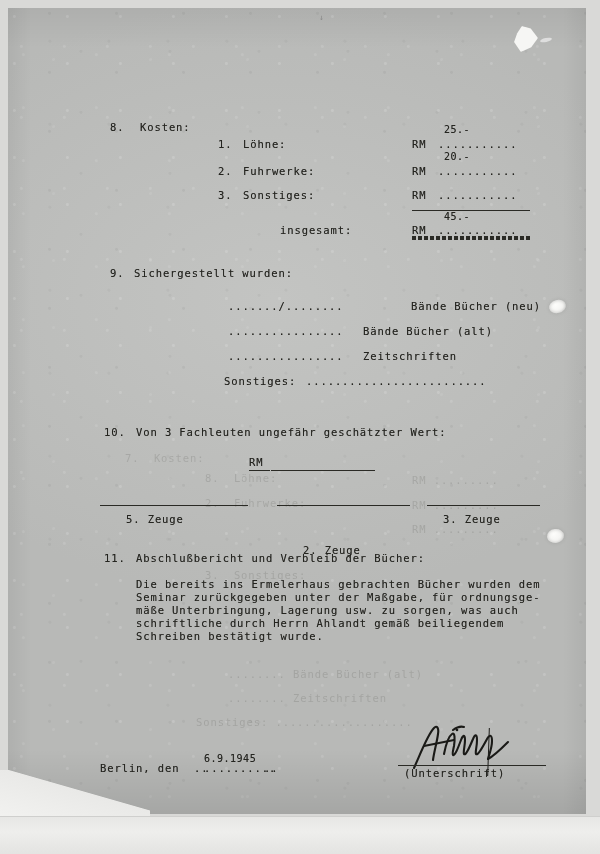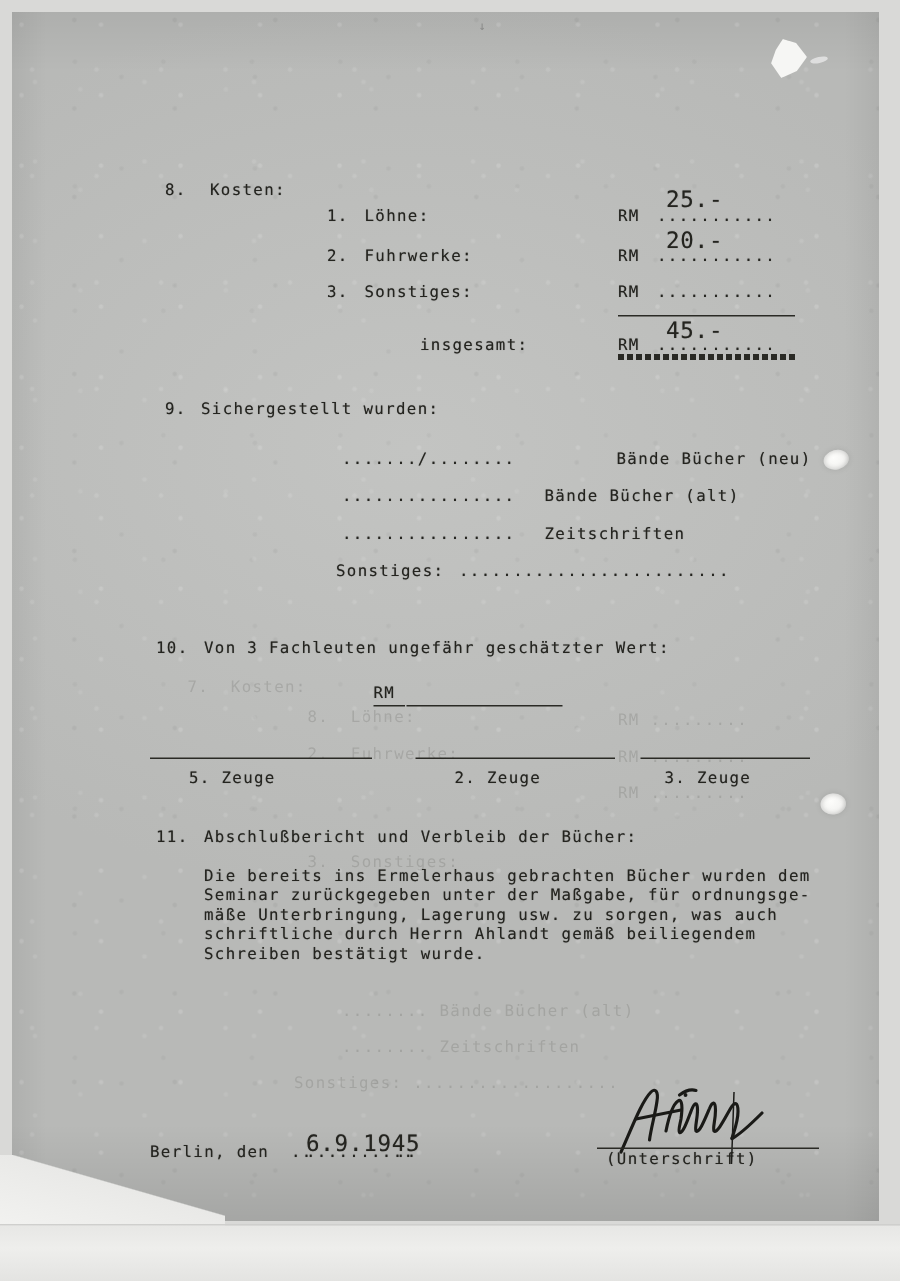--- a/index.html
+++ b/index.html
@@ -78,21 +78,21 @@
   
   .tw{
     position:absolute;
     font-family:"DejaVu Sans Mono", monospace;
     color:#24241f;
     font-size:10.5px;
     letter-spacing:.9px;
     white-space:pre;
     text-shadow:0 0 .6px rgba(20,20,20,.45);
   }
-  .tw.amt{font-size:15px;letter-spacing:.5px;}
+  .tw.amt{font-size:10px;letter-spacing:.5px;}
 
   
   .ghost{
     position:absolute;
     font-family:"DejaVu Sans Mono", monospace;
     color:rgba(60,60,55,.165);
     font-size:10.5px;letter-spacing:.9px;white-space:pre;
   }
 
   
@@ -191,21 +191,21 @@
 
   <div class="tw" style="left:249px;top:456px;">RM</div>
   <div class="rule" style="left:249px;top:470px;width:21px;"></div>
   <div class="rule thick" style="left:271px;top:470px;width:104px;"></div>
 
   <div class="rule thick" style="left:100px;top:505px;width:148px;"></div>
   <div class="rule thick" style="left:277px;top:505px;width:133px;"></div>
   <div class="rule thick" style="left:427px;top:505px;width:113px;"></div>
 
   <div class="tw" style="left:126px;top:513px;">5. Zeuge</div>
-  <div class="tw" style="left:303px;top:513px;">2. Zeuge</div>
+  <div class="tw" style="left:303px;top:544px;">2. Zeuge</div>
   <div class="tw" style="left:443px;top:513px;">3. Zeuge</div>
 
   <div class="tw" style="left:104px;top:552px;">11.</div>
   <div class="tw" style="left:136px;top:552px;">Abschlußbericht und Verbleib der Bücher:</div>
 
   <div class="tw" style="left:136px;top:578px;text-align:center;">Die bereits ins Ermelerhaus gebrachten Bücher wurden dem</div>
   <div class="tw" style="left:136px;top:591px;">Seminar zurückgegeben unter der Maßgabe, für ordnungsge-</div>
   <div class="tw" style="left:136px;top:604px;">mäße Unterbringung, Lagerung usw. zu sorgen, was auch</div>
   <div class="tw" style="left:136px;top:617px;">schriftliche durch Herrn Ahlandt gemäß beiliegendem</div>
   <div class="tw" style="left:136px;top:630px;">Schreiben bestätigt wurde.</div>

